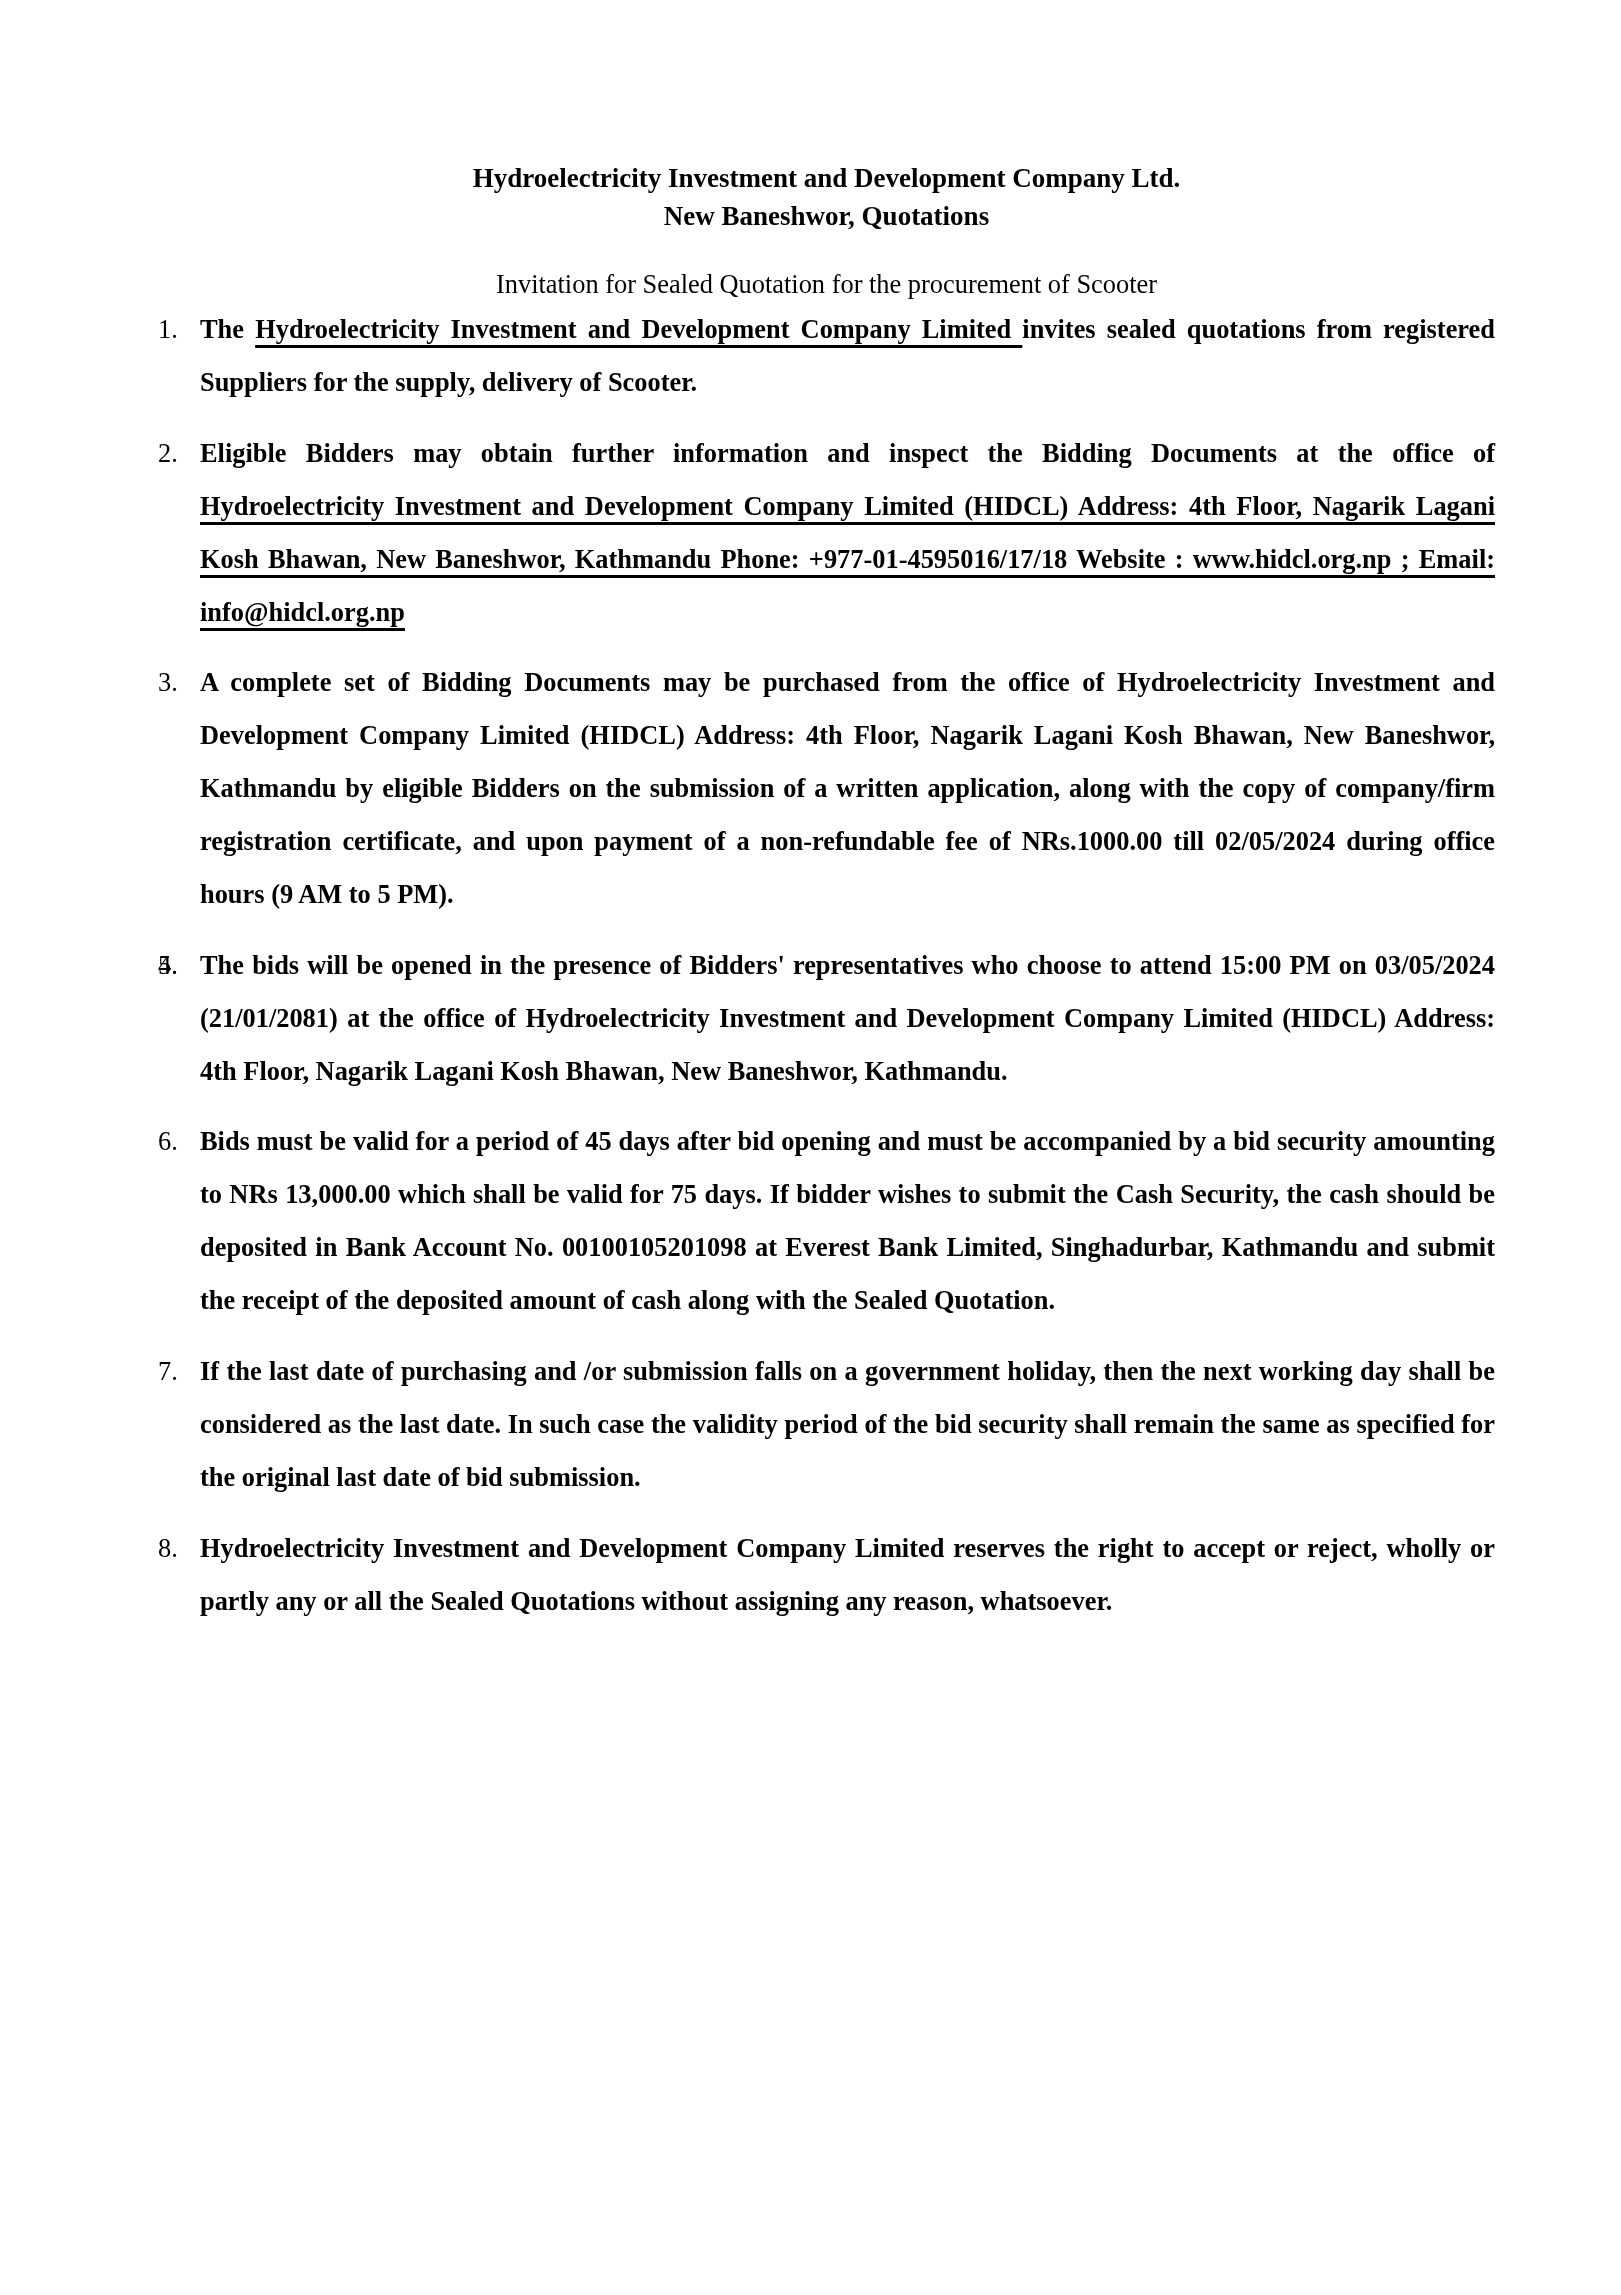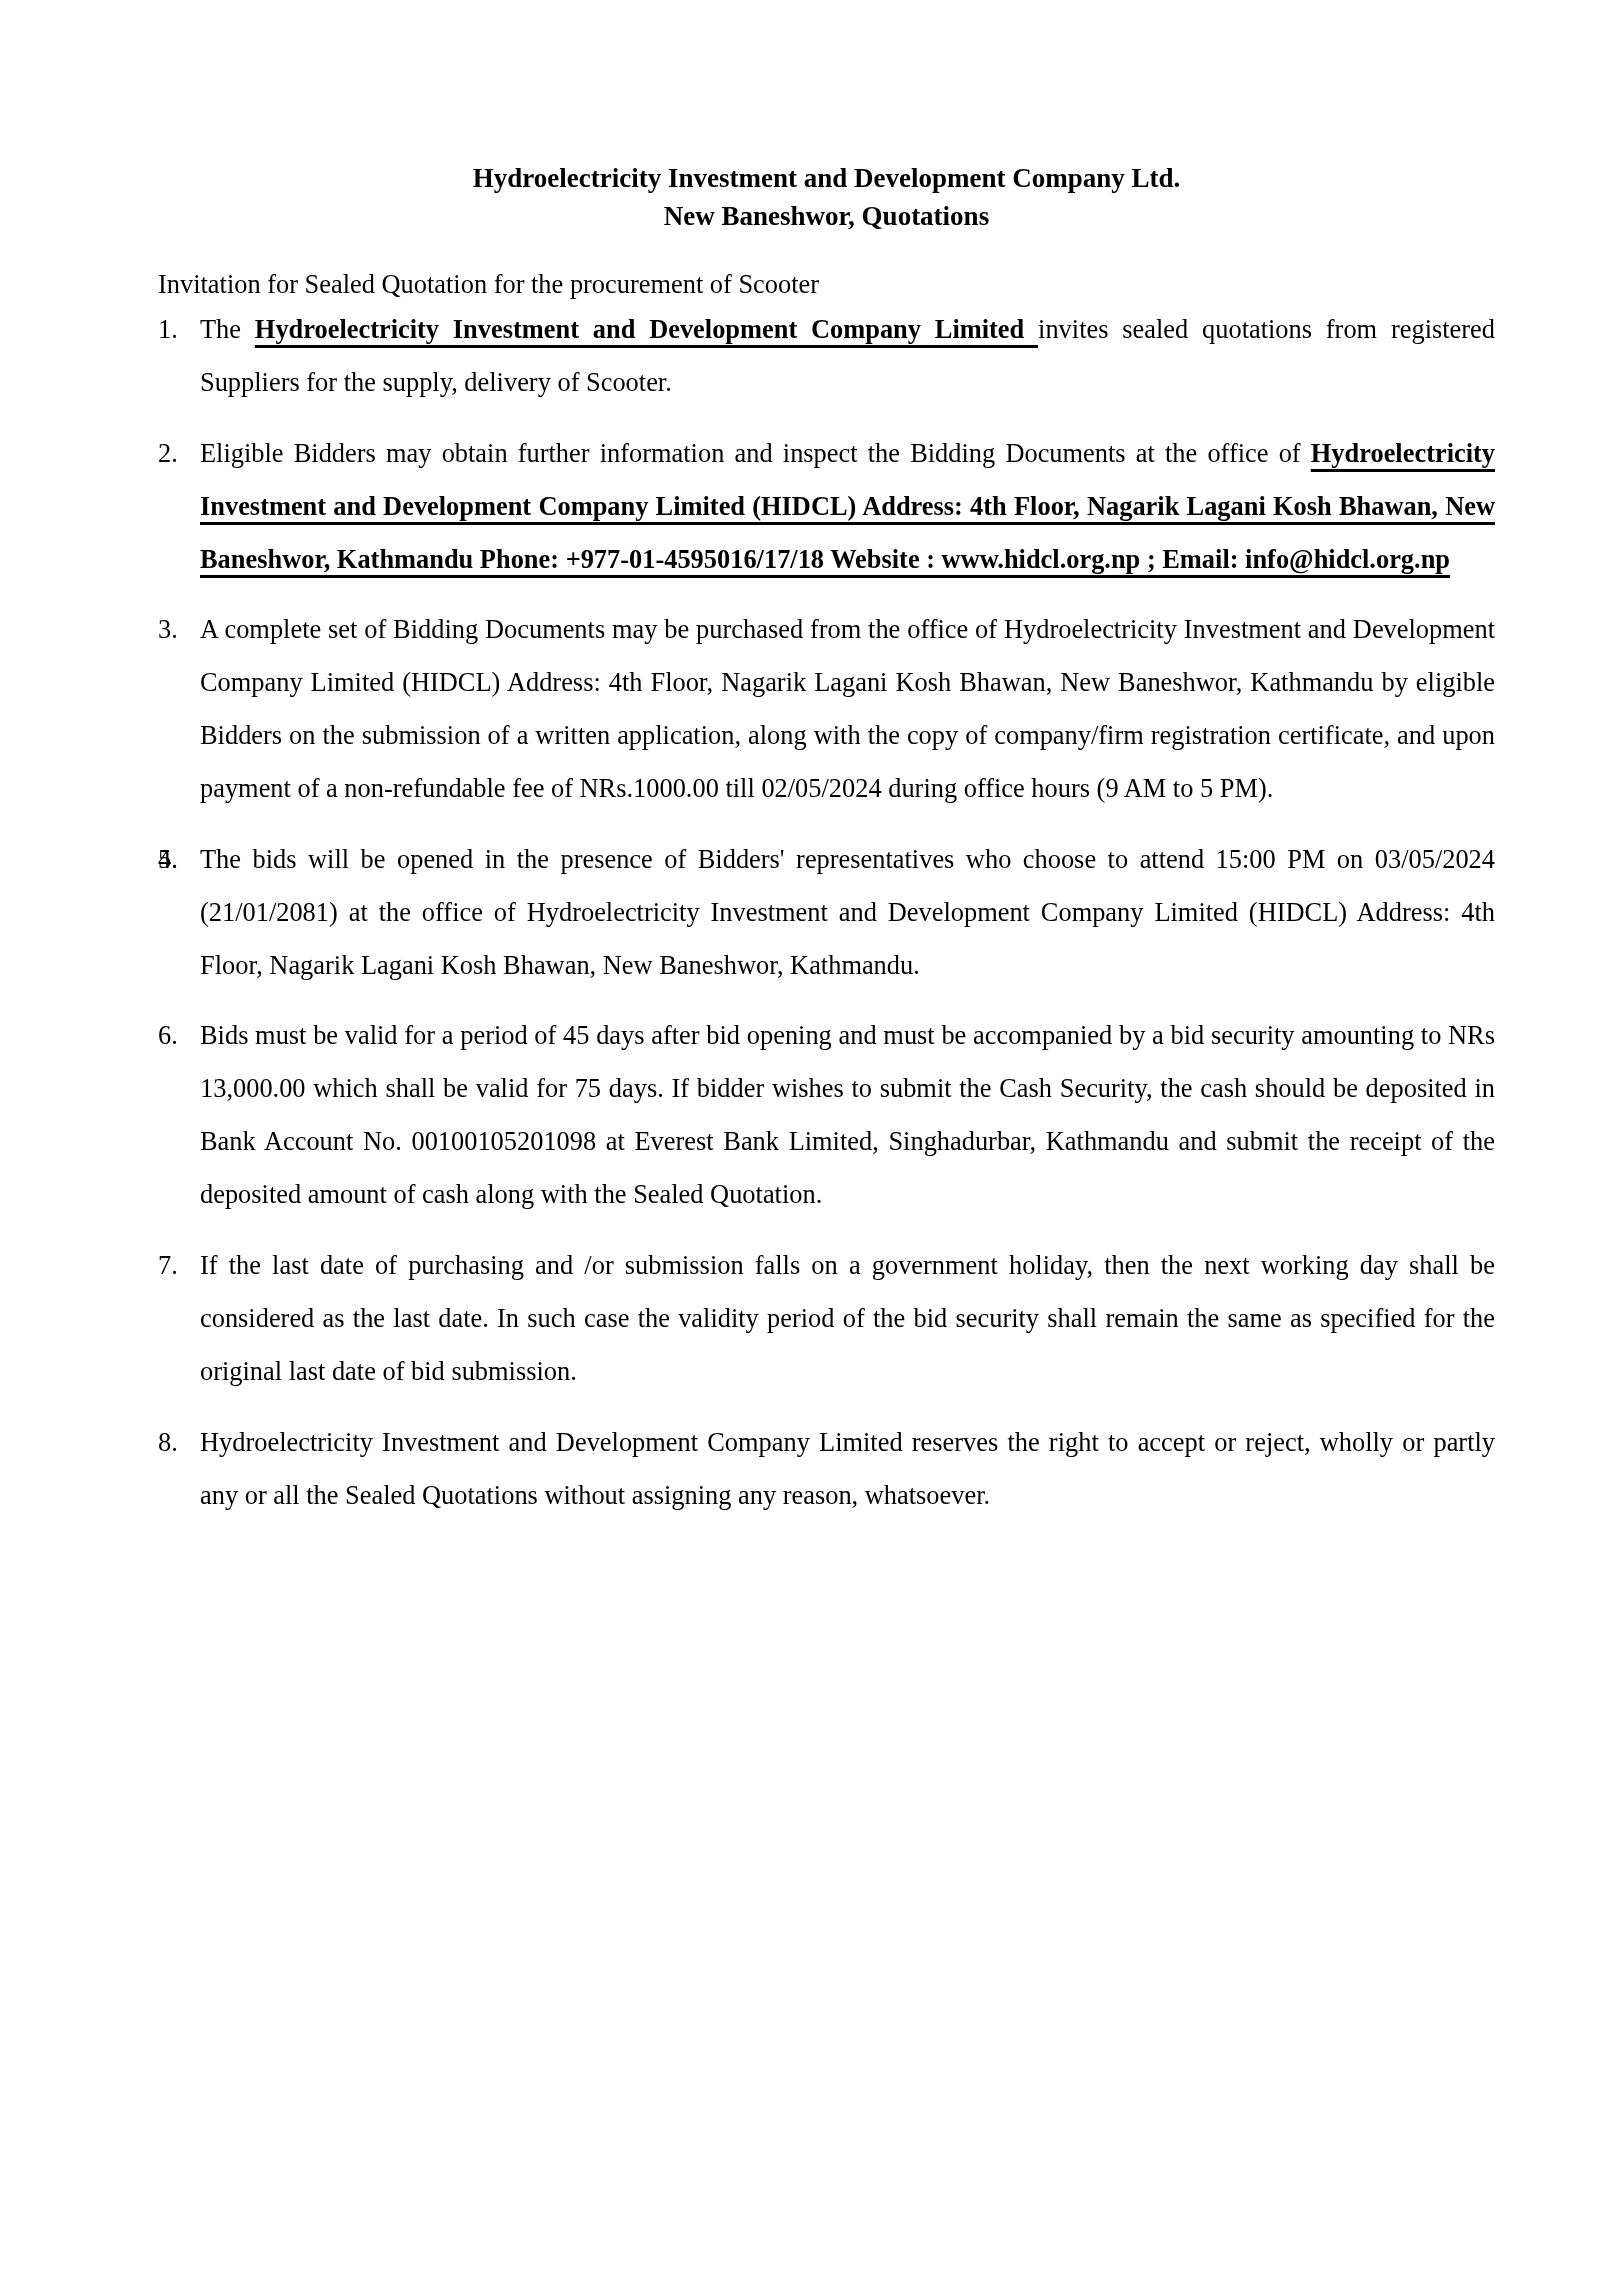--- a/index.html
+++ b/index.html
@@ -24,21 +24,21 @@
     top: 159px;
   }
   .doc-header {
     text-align: center;
     font-weight: bold;
     font-size: 27px;
     line-height: 38px;
     margin-bottom: 30px;
   }
   .doc-subheader {
-    text-align: left;
+    text-align: center;
     font-size: 26.4px;
     line-height: 38px;
     margin-bottom: 0;
   }
   ol.notice-list {
     list-style: none;
     margin: 0;
     padding: 0;
   }
   li.notice-item {
@@ -55,21 +55,21 @@
     left: 0;
     top: 0;
   }
   .seg.bold-underline {
     font-weight: bold;
     text-decoration: underline;
     text-decoration-thickness: 3.2px;
     text-underline-offset: 7.2px;
   }
   .seg.normal {
-    font-weight: normal;
+    font-weight: bold;
     text-decoration: none;
   }
 </style>
 </head>
 <body>
 
 <div class="page">
   <div class="content">
 
     <div class="doc-header">

